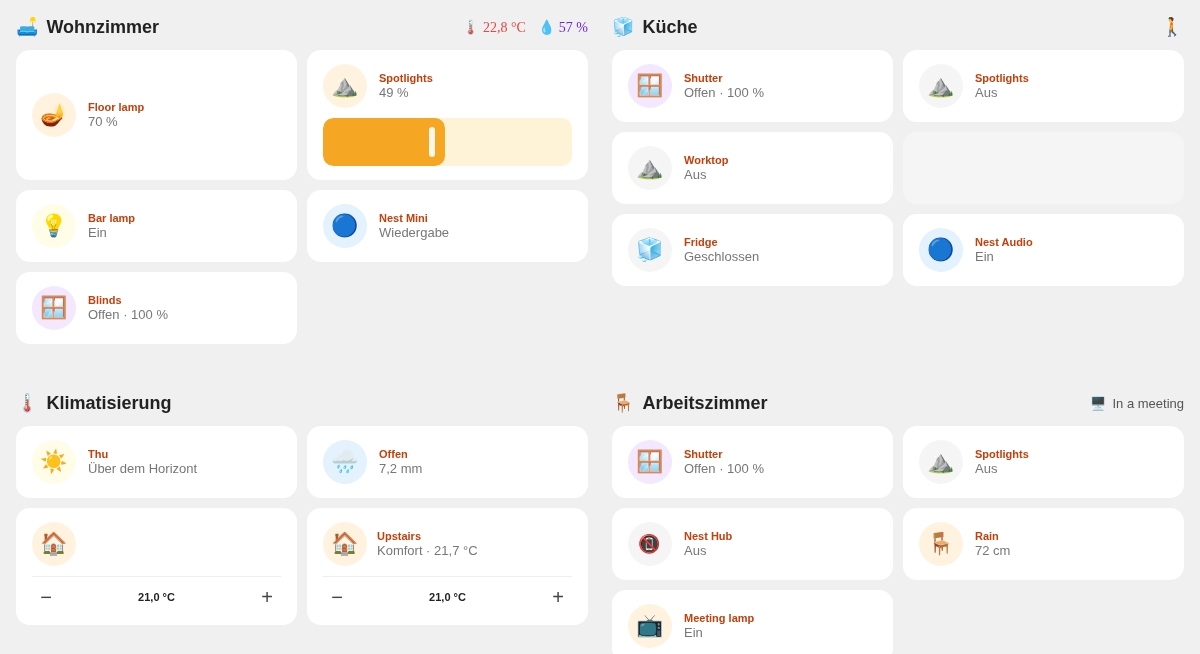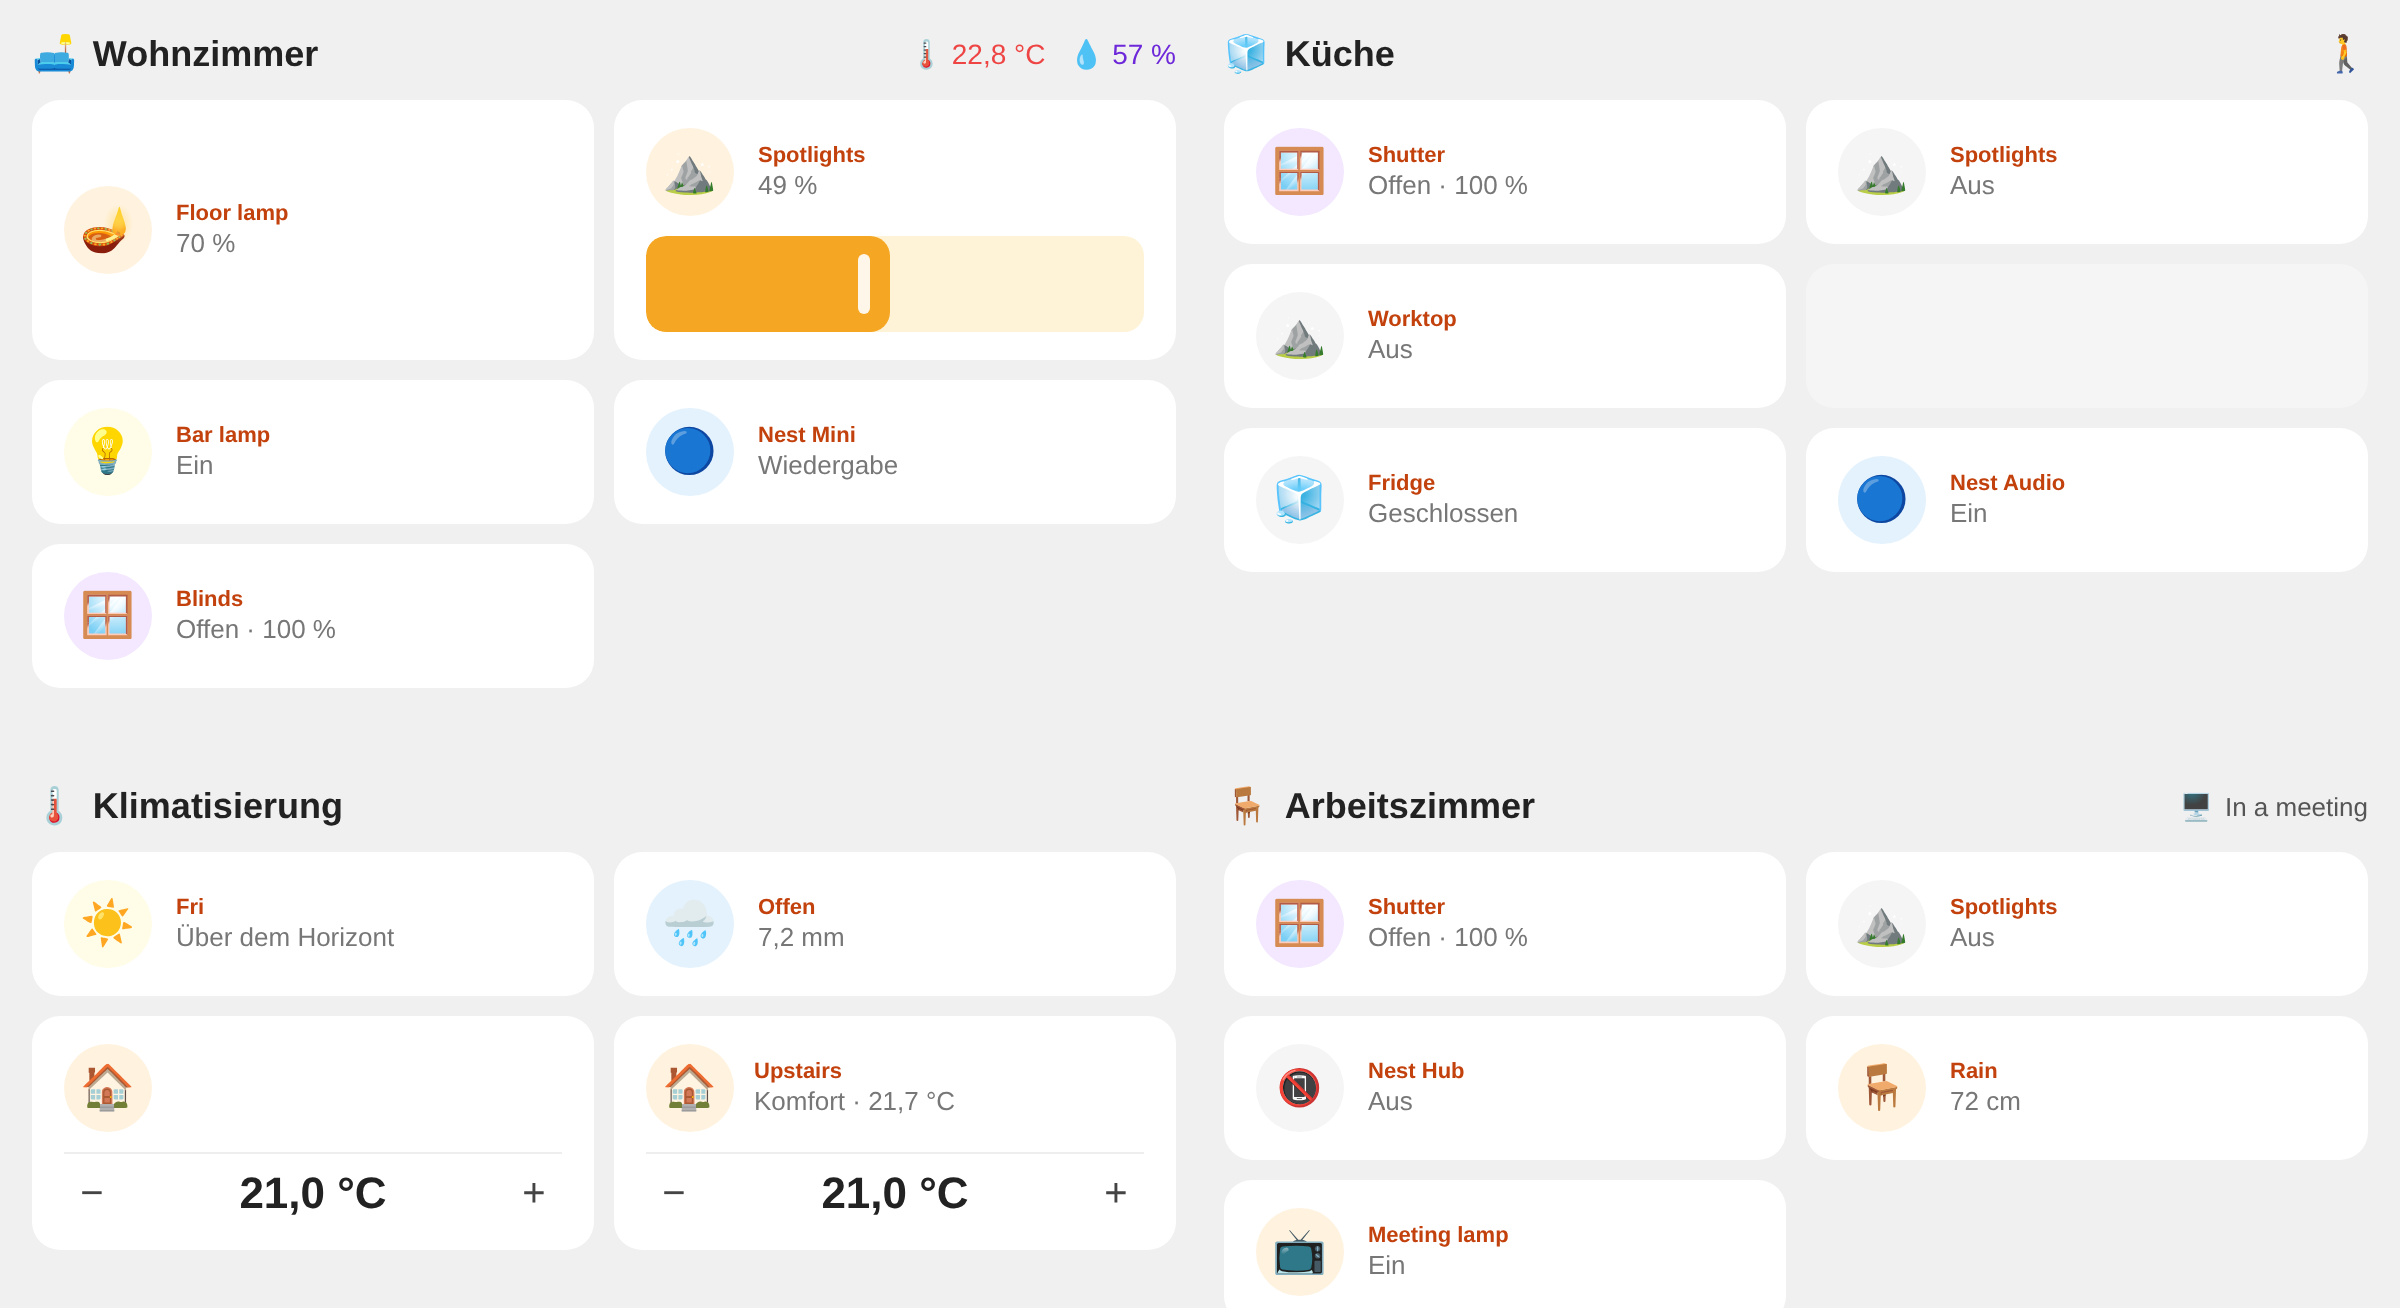--- a/index.html
+++ b/index.html
@@ -30,20 +30,21 @@
       font-size: 18px;
       font-weight: 600;
       color: #222;
     }
     .section-meta {
       display: flex;
       align-items: center;
       gap: 12px;
       font-size: 14px;
       color: #555;
+      font-family: Liberation Serif, serif;
     }
     .meta-temp { color: #e44; }
     .meta-humidity { color: #6d28d9; }
     .cards-grid {
       display: grid;
       grid-template-columns: 1fr 1fr;
       gap: 10px;
     }
     .card {
       background: #fff;
@@ -150,21 +151,21 @@
       border: none;
       background: transparent;
       font-size: 20px;
       cursor: pointer;
       color: #444;
       display: flex;
       align-items: center;
       justify-content: center;
     }
     .thermo-value {
-      font-size: 22px;
+      font-size: 11px;
       font-weight: 600;
       color: #222;
     }
     .in-meeting {
       display: flex;
       align-items: center;
       gap: 6px;
       font-size: 13px;
       color: #555;
     }
@@ -298,21 +299,21 @@
       <div class="section-title">
         <span>🌡️</span>
         <span>Klimatisierung</span>
       </div>
     </div>
     <div class="cards-grid">
 
       <div class="card">
         <div class="card-icon yellow-light">☀️</div>
         <div class="card-text">
-          <strong>Fri</strong>
+          <strong>Thu</strong>
           <span>Über dem Horizont</span>
         </div>
       </div>
 
       <div class="card">
         <div class="card-icon blue-light">🌧️</div>
         <div class="card-text">
           <strong>Offen</strong>
           <span>7,2 mm</span>
         </div>

